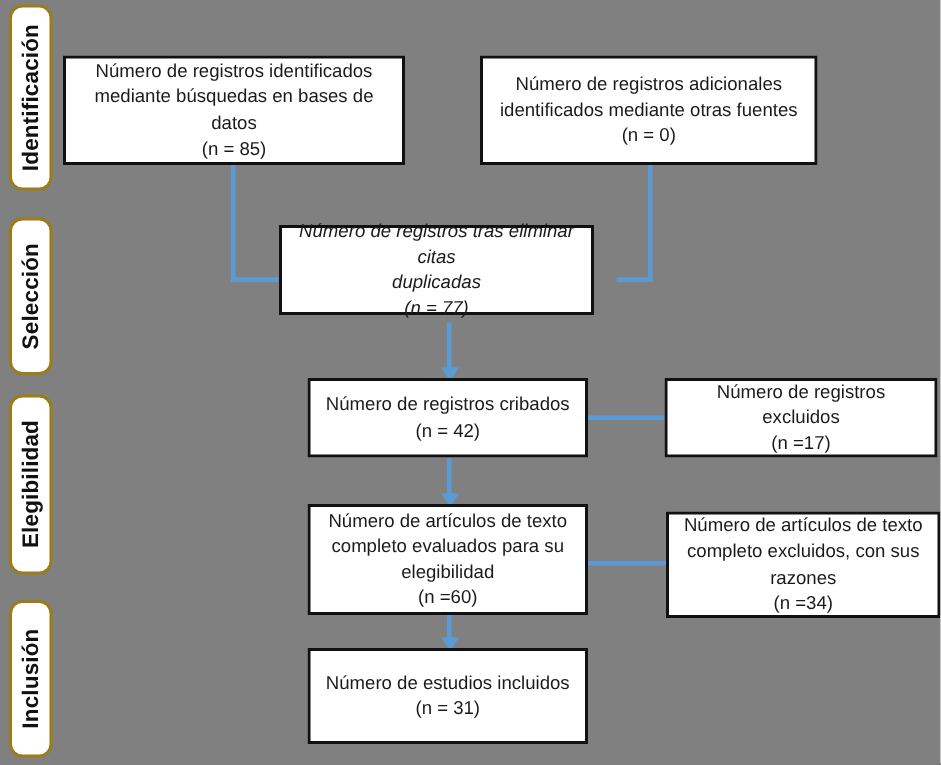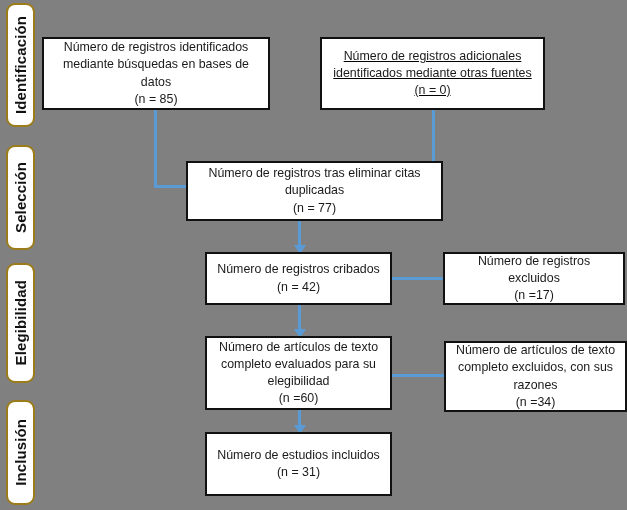--- a/index.html
+++ b/index.html
@@ -113,27 +113,27 @@
 
   <div class="conn conn-v" style="left:298px; top:410px; height:18px;"></div>
   <div class="arrowhead" style="left:293.5px; top:425px;"></div>
 
   <div class="flow-box" style="left:42px; top:37px; width:228px; height:73px;">
     <p>Número de registros identificados
 mediante búsquedas en bases de datos
 (n = 85)</p>
   </div>
 
-  <div class="flow-box" style="left:320px; top:37px; width:225px; height:73px;text-decoration:underline;">
+  <div class="flow-box" style="left:320px; top:37px; width:225px; height:73px;">
     <p>Número de registros adicionales
 identificados mediante otras fuentes
 (n = 0)</p>
   </div>
 
-  <div class="flow-box" style="left:186px; top:161px; width:257px; height:60px;">
+  <div class="flow-box" style="left:186px; top:150px; width:210px; height:60px;font-style:italic;">
     <p>Número de registros tras eliminar citas
 duplicadas
 (n = 77)</p>
   </div>
 
   <div class="flow-box" style="left:205px; top:252px; width:187px; height:53px;">
     <p>Número de registros cribados
 (n = 42)</p>
   </div>
 

